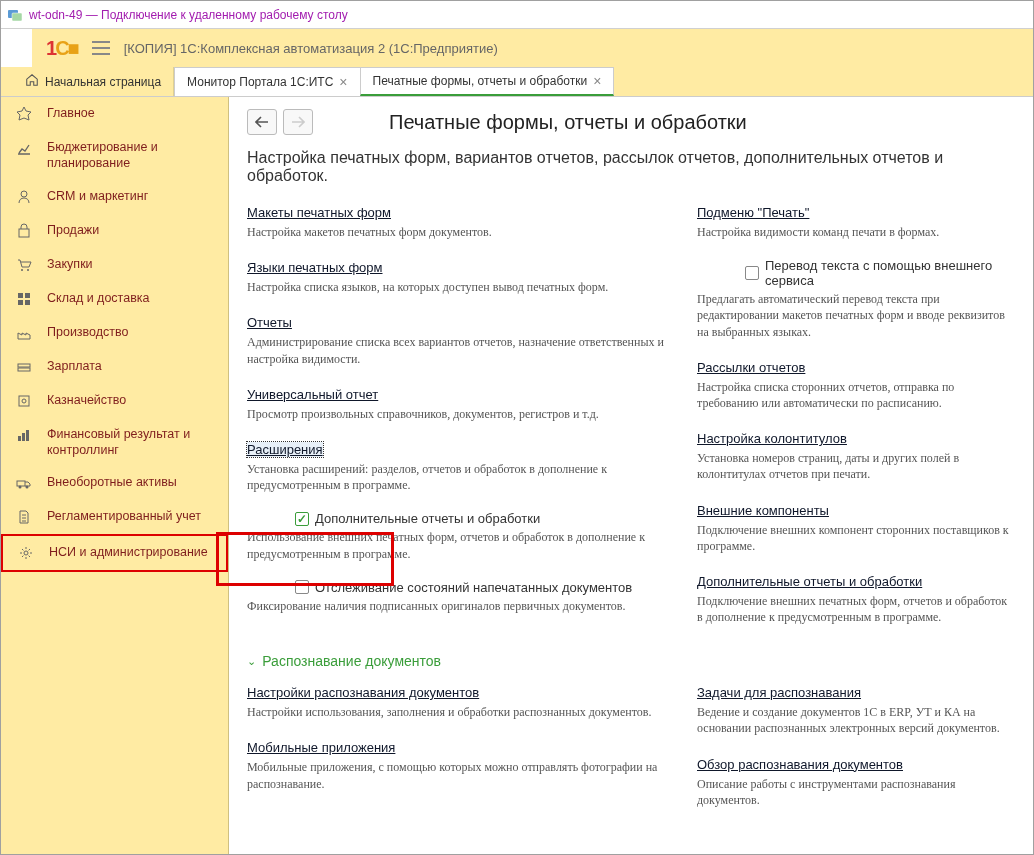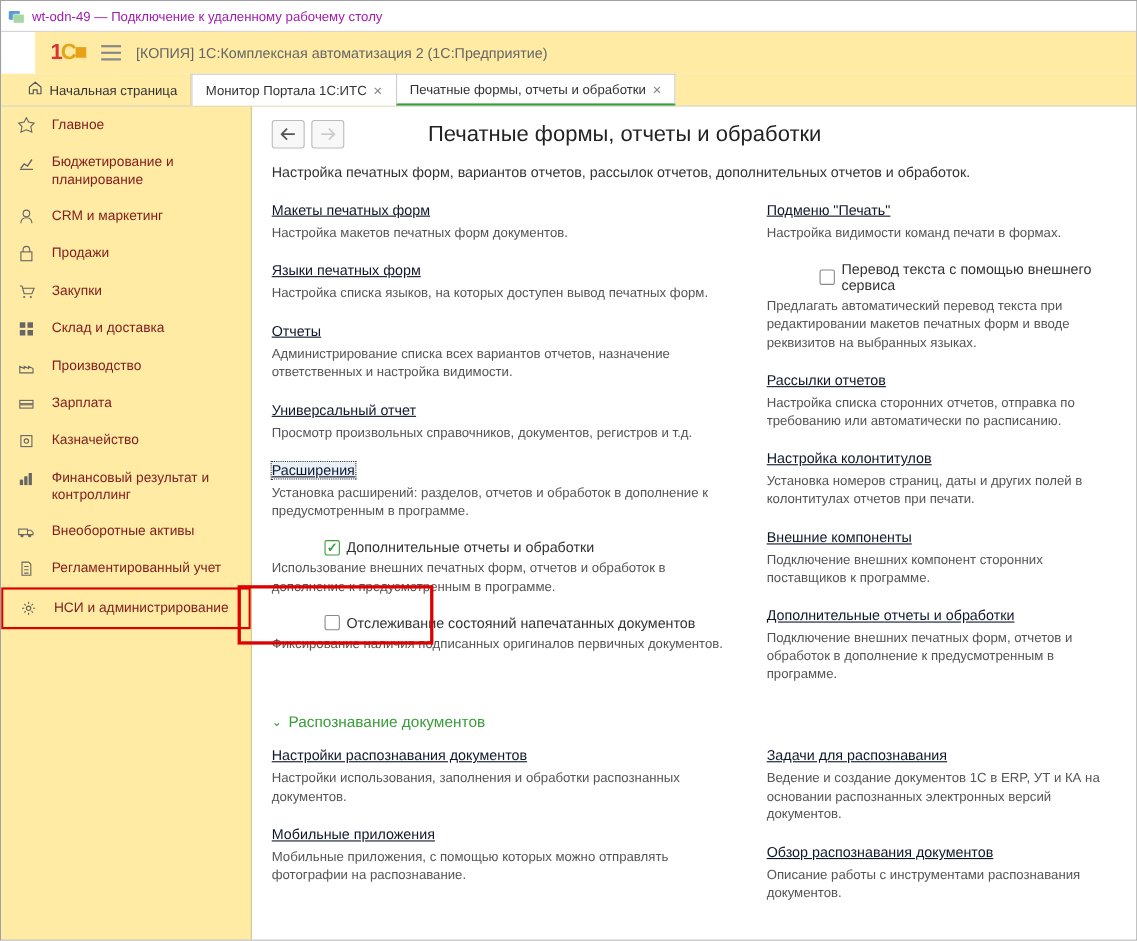--- a/index.html
+++ b/index.html
@@ -27,30 +27,30 @@
 .side-item { display: flex; align-items: flex-start; padding: 8px 14px; font-size: 12.5px; color: #7f1d1d; gap: 14px; cursor: pointer; line-height: 1.3; }
 .side-icon { width: 18px; height: 18px; flex-shrink: 0; color: #666; display: flex; align-items: center; justify-content: center; }
 .side-item.boxed { border: 2px solid #d00; }
 
 .main { flex: 1; background: #fff; overflow-y: auto; padding: 12px 18px 18px 18px; }
 .toolbar { display: flex; align-items: center; gap: 6px; margin-bottom: 4px; }
 .nav-btn { width: 30px; height: 26px; border: 1px solid #bbb; border-radius: 3px; background: #f8f8f8; display: flex; align-items: center; justify-content: center; cursor: pointer; color: #555; }
 .nav-btn.disabled { color: #ccc; }
 .page-title { font-size: 20px; font-weight: normal; color: #222; margin-left: 70px; }
 
-.subtitle { font-size: 13px; color: #333; margin: 14px 0 18px 0; }
+.subtitle { font-size: 16px; color: #333; margin: 14px 0 18px 0; }
 
 .cols { display: flex; gap: 30px; }
 .col { flex: 1; min-width: 0; }
 .col1 { flex: 0 0 420px; }
 
 .link-block { margin-bottom: 18px; }
 .link { color: #0f172a; text-decoration: underline; font-size: 13px; cursor: pointer; display: inline-block; }
 .link.boxed { outline: 1px dotted #333; background: #e8f0f8; }
-.desc { font-size: 12px; color: #555; margin-top: 3px; line-height: 1.35; }
+.desc { font-size: 12px; color: #555; margin-top: 3px; line-height: 1.35; font-family: Liberation Serif, serif; }
 
 .chk-row { display: flex; align-items: center; gap: 6px; font-size: 13px; color: #333; padding-left: 48px; }
 .chk { width: 14px; height: 14px; border: 1px solid #888; border-radius: 2px; display: flex; align-items: center; justify-content: center; flex-shrink: 0; }
 .chk.checked { background: #fff; border-color: #3a9d3a; }
 .chk.checked::after { content: '✓'; color: #3a9d3a; font-size: 12px; font-weight: bold; }
 
 .section-head { color: #3a9d3a; font-size: 14px; display: flex; align-items: center; gap: 6px; cursor: pointer; margin: 10px 0 14px 0; }
 .chev { font-size: 11px; }
 
 .red-box-overlay { position: absolute; border: 3px solid #d00; pointer-events: none; }

